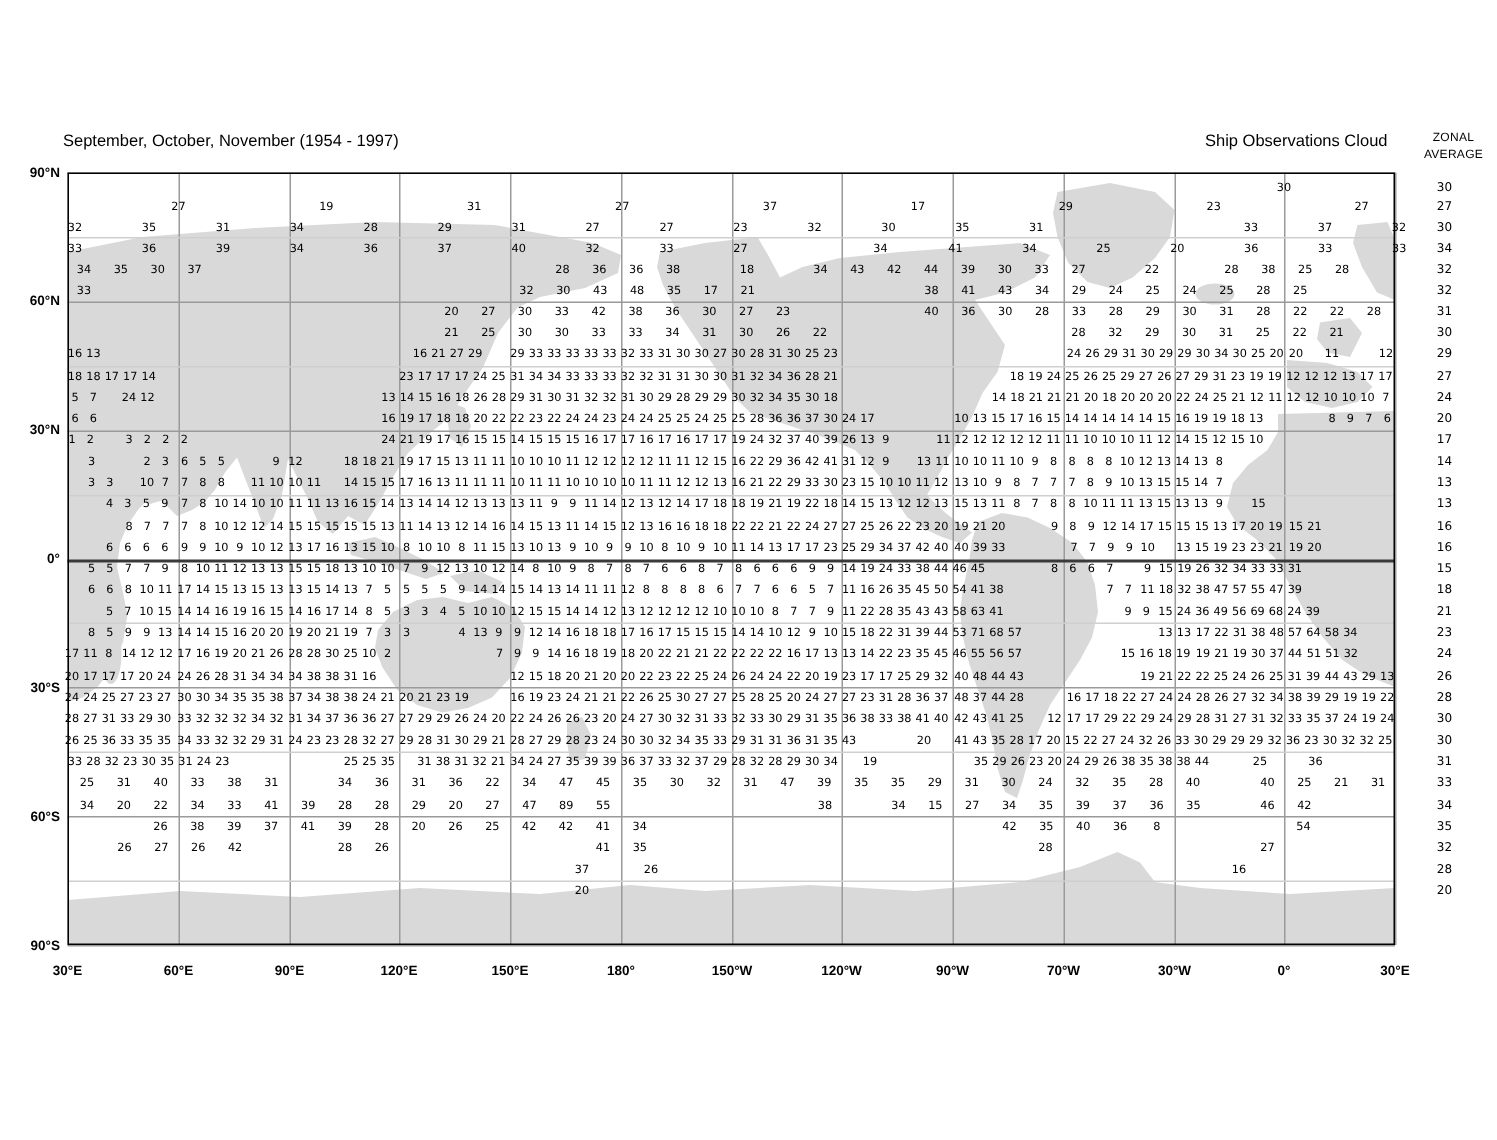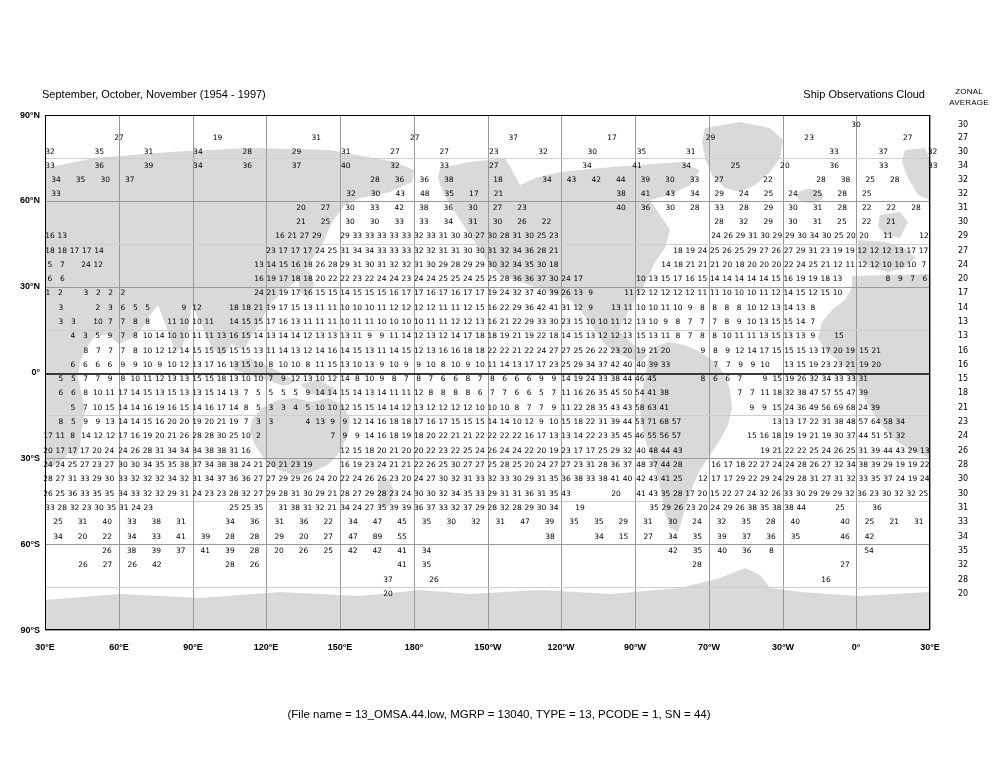--- a/index.html
+++ b/index.html
@@ -1906,15 +1906,14 @@
       <div class="lonlab" style="left: 458px; top: 642px;">150°W</div>
       <div class="lonlab" style="left: 531px; top: 642px;">120°W</div>
       <div class="lonlab" style="left: 605px; top: 642px;">90°W</div>
       <div class="lonlab" style="left: 679px; top: 642px;">70°W</div>
       <div class="lonlab" style="left: 753px; top: 642px;">30°W</div>
       <div class="lonlab" style="left: 826px; top: 642px;">0°</div>
       <div class="lonlab" style="left: 900px; top: 642px;">30°E</div>
     </div>
   <div class="mapframe"></div>
 
-  <div class="fileinfo">(File name = 13_OMSA.44.low, MGRP = 13040, TYPE = 13, PCODE = 1, SN = 44)</div>
 
 </div>
 
 </body></html>

